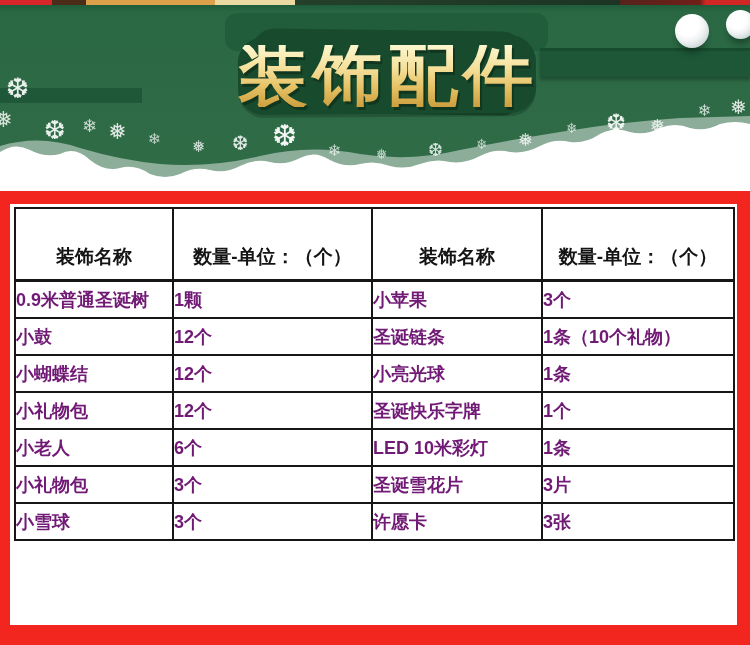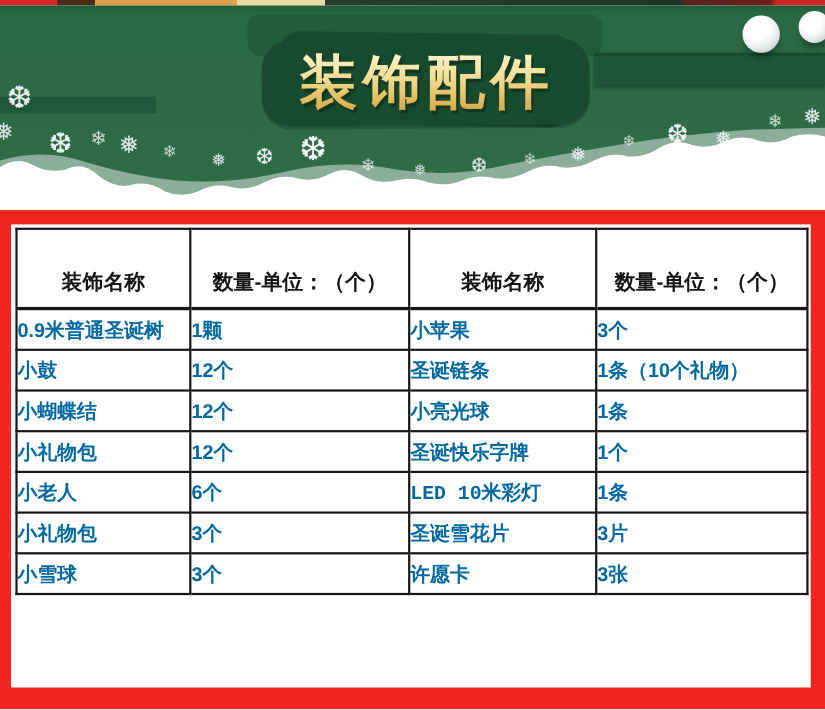--- a/index.html
+++ b/index.html
@@ -17,43 +17,43 @@
     background:linear-gradient(180deg,#1f5c39 0,#2a6743 7px,#2d6a45 55%,#306d47 100%);}
   .ribbon-right{position:absolute;left:540px;top:43px;width:210px;height:26px;background:#1d5737;
     border-top:3px solid #184c2f;box-shadow:0 3px 3px rgba(6,30,16,.35);}
   .ribbon-left{position:absolute;left:0;top:83px;width:142px;height:15px;background:#1d5737;opacity:.9;}
   .tab{position:absolute;left:225px;top:8px;width:323px;height:38px;border-radius:12px;background:#215d3b;}
   .plaque{position:absolute;left:238px;top:31px;width:298px;height:78px;background:#184b2d;
     border-radius:26px;transform:rotate(-.4deg);box-shadow:0 3px 0 rgba(0,0,0,.18);}
   .plaque-b{position:absolute;left:252px;top:25px;width:272px;height:84px;background:#184b2d;
     border-radius:22px;transform:rotate(.8deg);}
   .title{position:absolute;left:225px;top:40px;width:326px;margin:0;text-align:center;
-    font-size:53px;font-weight:900;letter-spacing:5px;line-height:62px;
+    font-size:70px;font-weight:900;letter-spacing:5px;line-height:62px;
     background:linear-gradient(180deg,#fdf7d0 0%,#f5e09a 38%,#e6c165 68%,#cc9f3e 100%);
     -webkit-background-clip:text;background-clip:text;color:transparent;
     filter:drop-shadow(2px 3px 0 rgba(12,38,22,.55));}
   .snowball{position:absolute;border-radius:50%;
     background:radial-gradient(circle at 38% 32%,#ffffff 0 35%,#eef1f2 55%,#cdd5d6 78%,#a8b4b5 100%);
     box-shadow:0 8px 6px -3px rgba(8,34,18,.45);}
   .b1{left:675px;top:9px;width:34px;height:34px;}
   .b2{left:726px;top:5px;width:29px;height:29px;}
   .flake{position:absolute;color:#ffffff;line-height:1;user-select:none;}
   .snow-edge{position:absolute;left:0;bottom:0;width:750px;height:75px;display:block;}
 
   
   .frame{position:absolute;left:0;top:191px;width:750px;height:454px;background:#f3261f;}
   .frame-inner{position:absolute;left:10px;top:13px;right:13px;bottom:20px;background:#ffffff;}
   table.spec{position:absolute;left:4px;top:3px;width:719px;border-collapse:collapse;table-layout:fixed;}
   table.spec th{height:61px;vertical-align:bottom;padding:0 2px 9px 2px;text-align:center;
     font-size:19px;font-weight:700;color:#141414;border:2px solid #161616;border-bottom:3px solid #161616;}
-  table.spec td{height:35px;padding:0;font-size:18px;font-weight:700;color:#0369a1;
+  table.spec td{height:35px;padding:0;font-size:18px;font-weight:700;color:#701a75;
     border:2px solid #161616;white-space:nowrap;overflow:hidden;}
   td.col-a{padding-left:14px;}
   td.col-b{padding-left:64px;}
-  td.col-c{padding-left:37px;font-family:Liberation Mono, monospace;}
+  td.col-c{padding-left:37px;}
   td.col-d{padding-left:48px;}
 </style>
 </head>
 <body>
 
 <div class="page">
 
   <div class="top-strip"></div>
 
   <div class="banner">

